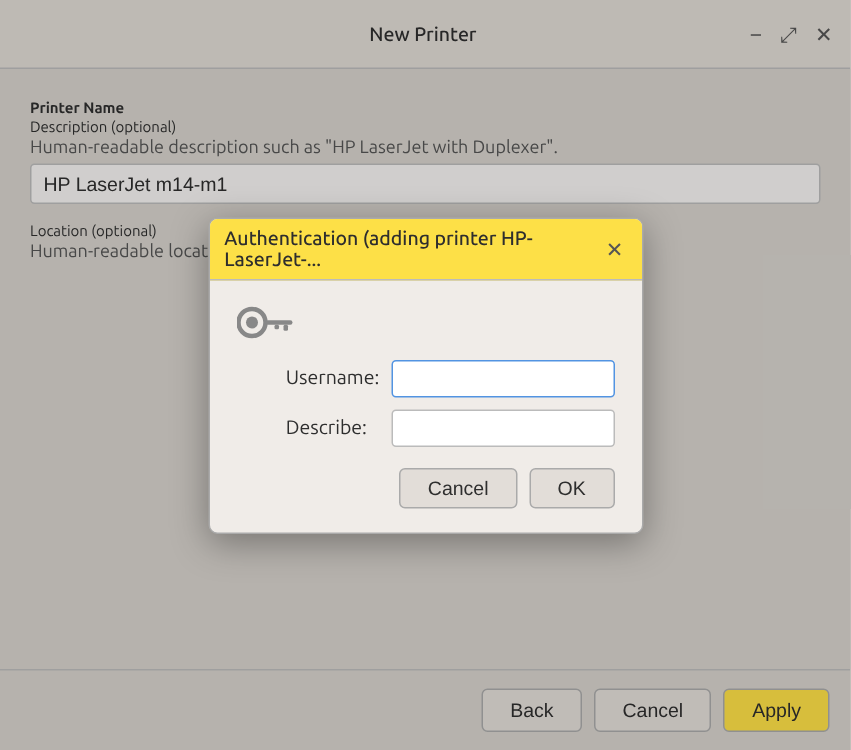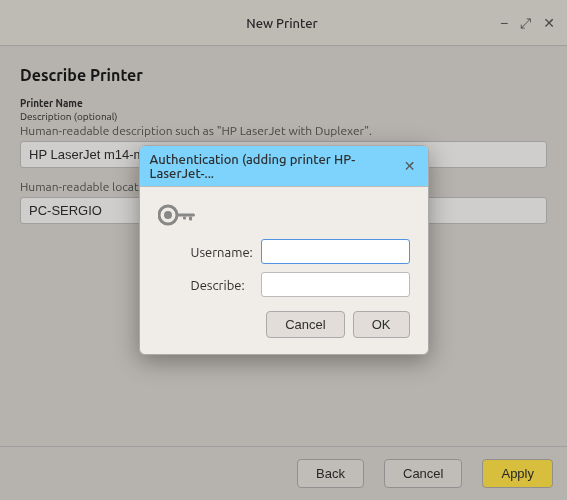--- a/index.html
+++ b/index.html
@@ -90,21 +90,21 @@
       bottom: 0;
       left: 0;
       right: 0;
       height: 54px;
       background: #d6d2cc;
       border-top: 1px solid #bbb;
       display: flex;
       align-items: center;
       justify-content: flex-end;
       padding: 0 14px;
-      gap: 20px;
+      gap: 8px;
     }
 
     .btn {
       padding: 6px 18px;
       border-radius: 4px;
       border: 1px solid #aaa;
       background: #e2ddd8;
       font-size: 13px;
       cursor: pointer;
       color: #2e2e2e;
@@ -129,21 +129,21 @@
       background: #f0ece8;
       border-radius: 6px;
       border: 1px solid #aaa;
       box-shadow: 0 6px 24px rgba(0,0,0,0.35);
       width: 290px;
       padding: 0;
       overflow: hidden;
     }
 
     .dialog-titlebar {
-      background: #7dd3fc;
+      background: #fde047;
       border-bottom: 1px solid #bbb;
       padding: 6px 10px;
       display: flex;
       align-items: center;
       justify-content: space-between;
       font-size: 13px;
       font-weight: 500;
     }
 
     .dialog-close-btn {
@@ -217,32 +217,33 @@
   <div style="width:60px"></div>
   <span class="title-bar-title">New Printer</span>
   <div class="title-bar-controls">
     <button class="title-btn">−</button>
     <button class="title-btn">⤢</button>
     <button class="title-btn">✕</button>
   </div>
 </div>
 
 <div class="main-content">
-  <div class="section-title">Describe Printer</div>
 
   <div class="field-label">Printer Name</div>
 
   <div class="field-label">
     <span>Description</span><span style="font-weight:normal"> (optional)</span>
   </div>
   <div class="field-hint">Human-readable description such as "HP LaserJet with Duplexer".</div>
   <input class="field-input" type="text" value="HP LaserJet m14-m1" style="">
 
+  <div class="field-label">
+    <span>Location</span><span style="font-weight:normal"> (optional)</span>
+  </div>
   <div class="field-hint">Human-readable location such as "Lab 1"</div>
-  <input class="field-input" type="text" value="PC-SERGIO" style="">
 </div>
 
 <div class="bottom-bar">
   <button class="btn">Back</button>
   <button class="btn">Cancel</button>
   <button class="btn btn-apply">Apply</button>
 </div>
 
 <div class="overlay-backdrop">
   <div class="dialog">

